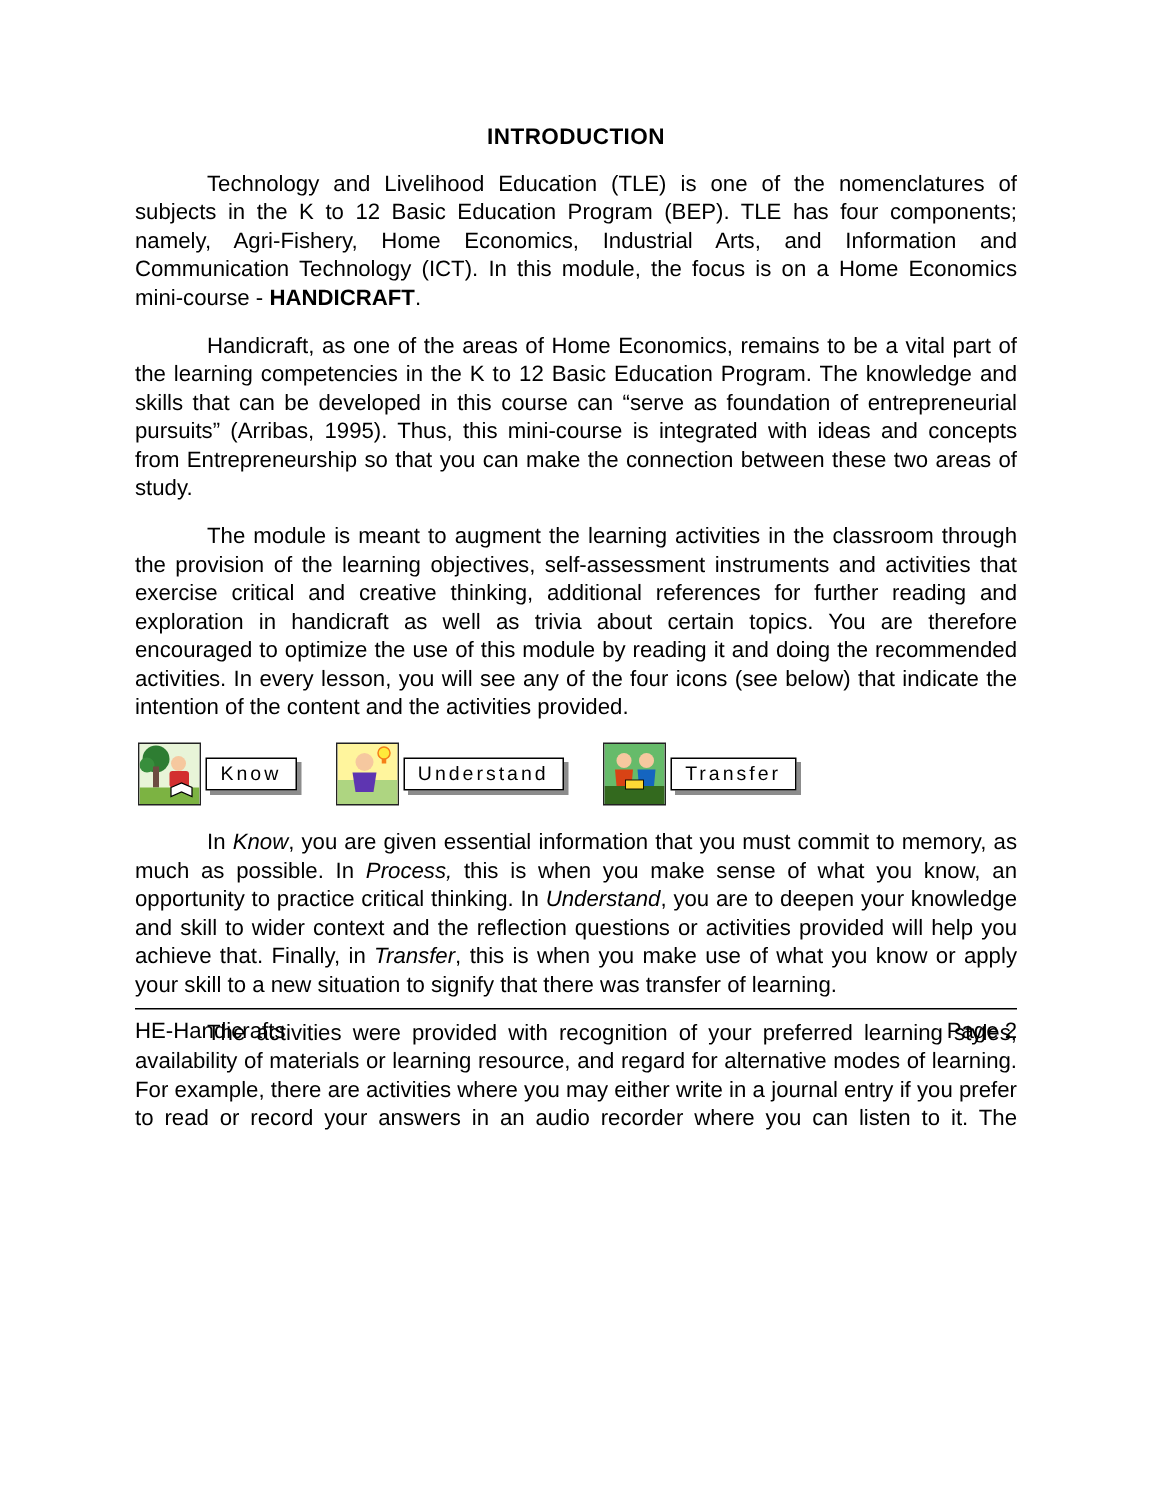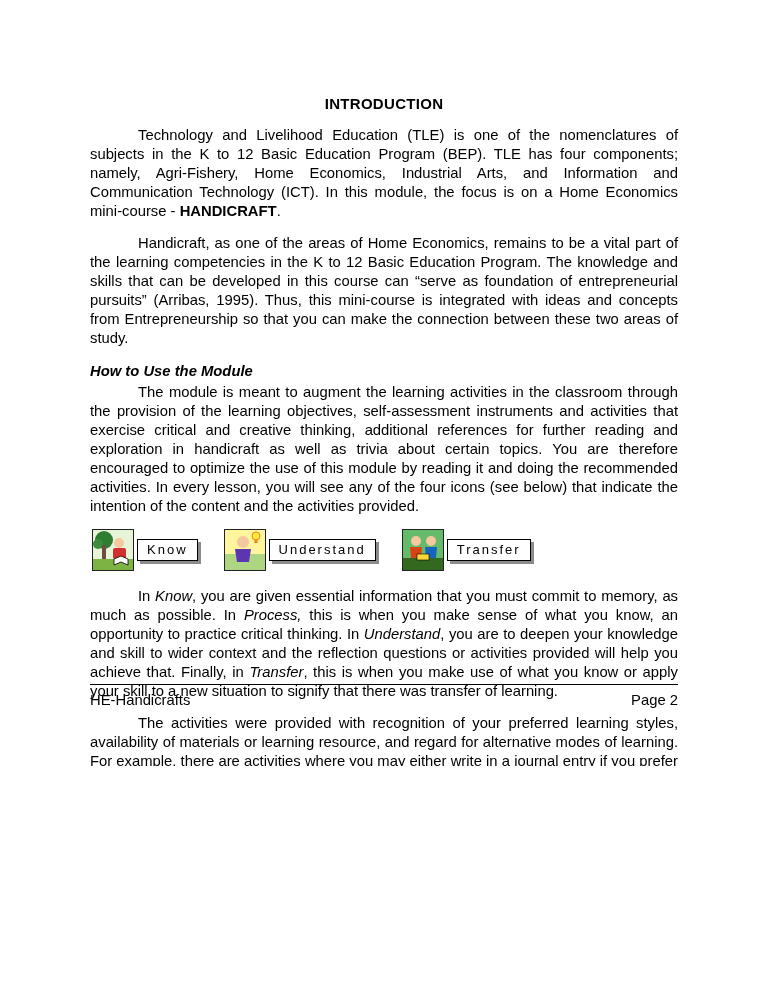--- a/index.html
+++ b/index.html
@@ -5,21 +5,21 @@
 <style>
   html, body {
     margin: 0;
     padding: 0;
     background: #ffffff;
   }
   .doc-page {
     position: relative;
     width: 768px;
     height: 754px;
-    margin: 12px auto;
+    margin: 0 auto;
     background: #ffffff;
     box-sizing: border-box;
     padding: 83px 90px 0 90px;
     overflow: hidden;
     font-family: "Liberation Sans", "DejaVu Sans", sans-serif;
     font-size: 14.8px;
     color: #000000;
   }
   .doc-title {
     text-align: center;
@@ -92,21 +92,20 @@
 <body>
 
 <div class="doc-page">
 
   <h1 class="doc-title">INTRODUCTION</h1>
 
   <p class="para indent"><span>Technology and Livelihood Education (TLE) is one of the nomenclatures of subjects in the K to 12 Basic Education Program (BEP).  TLE has four components; namely, Agri-Fishery, Home Economics, Industrial Arts, and Information and Communication Technology (ICT).  In this module, the focus is on a Home Economics mini-course - </span><b>HANDICRAFT</b><span>.</span></p>
 
   <p class="para indent">Handicraft, as one of the areas of Home Economics, remains to be a vital part of the learning competencies in the K to 12 Basic Education Program.  The knowledge and skills that can be developed in this course can “serve as foundation of entrepreneurial pursuits” (Arribas, 1995).  Thus, this mini-course is integrated with ideas and concepts from Entrepreneurship so that you can make the connection between these two areas of study.</p>
 
-  <h2 class="subhead">How to Use the Module</h2>
 
   <p class="para indent no-top">The module is meant to augment the learning activities in the classroom through the provision of the learning objectives, self-assessment instruments and activities that exercise critical and creative thinking, additional references for further reading and exploration in handicraft as well as trivia about certain topics.  You are therefore encouraged to optimize the use of this module by reading it and doing the recommended activities.  In every lesson, you will see any of the four icons (see below) that indicate the intention of the content and the activities provided.</p>
 
   <div class="icons-row">
 
     <div class="icon-group">
       <span class="clipart">
         <svg width="40" height="40" viewBox="0 0 40 40">
           <rect width="40" height="40" fill="#e8f4d8"></rect>
           <circle cx="11" cy="10" r="9" fill="#2e7d32"></circle>

